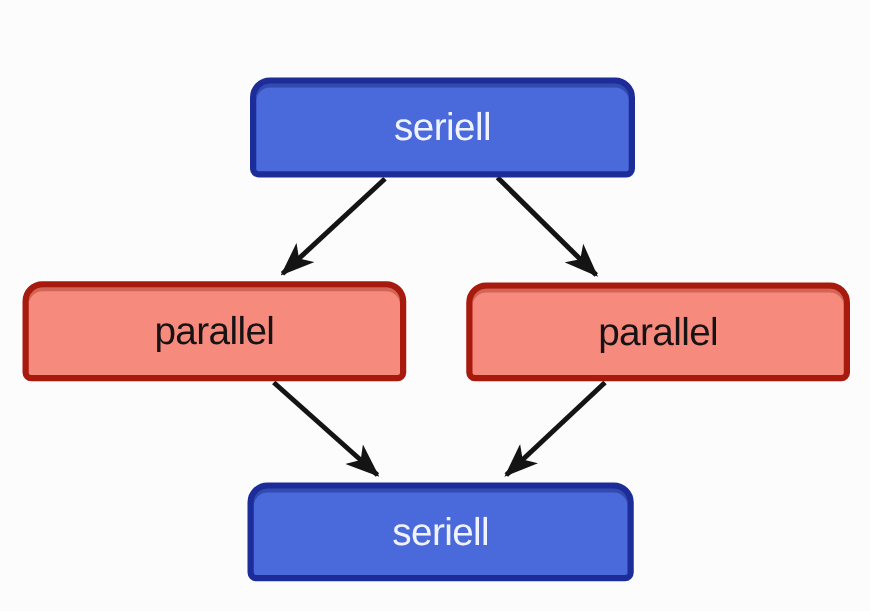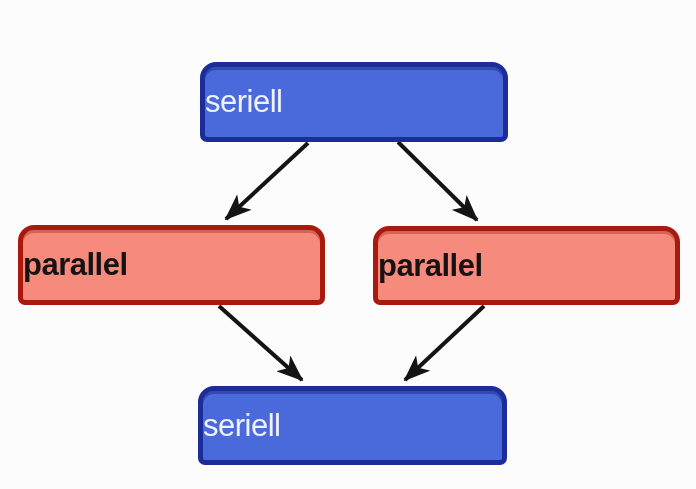--- a/index.html
+++ b/index.html
@@ -12,39 +12,38 @@
     height: 489px;
     background: var(--bg, #fcfcfc);
     overflow: hidden;
     font-family: "Liberation Sans", "DejaVu Sans", sans-serif;
   }
   .node {
     position: absolute;
     box-sizing: border-box;
     display: flex;
     align-items: center;
-    justify-content: flex-start;
+    justify-content: center;
     font-size: 31px;
     letter-spacing: -0.5px;
     border-radius: 16px 16px 7px 7px;
     border-style: solid;
     border-width: 5px;
   }
   .node.seriell {
     background: var(--blue-fill, #4a69da);
     border-color: var(--blue-border, #1c2d9a);
     color: var(--blue-text, #f0f3fc);
     box-shadow: inset 0 3px 0 rgba(10, 20, 90, 0.35);
   }
   .node.parallel {
     background: var(--red-fill, #f68a7c);
     border-color: var(--red-border, #a91a0e);
     color: var(--red-text, #171214);
     box-shadow: inset 0 3px 0 rgba(120, 15, 5, 0.30);
-    font-weight: bold;
   }
   #edges-layer {
     position: absolute;
     left: 0;
     top: 0;
     width: 696px;
     height: 489px;
     pointer-events: none;
   }
 </style>

